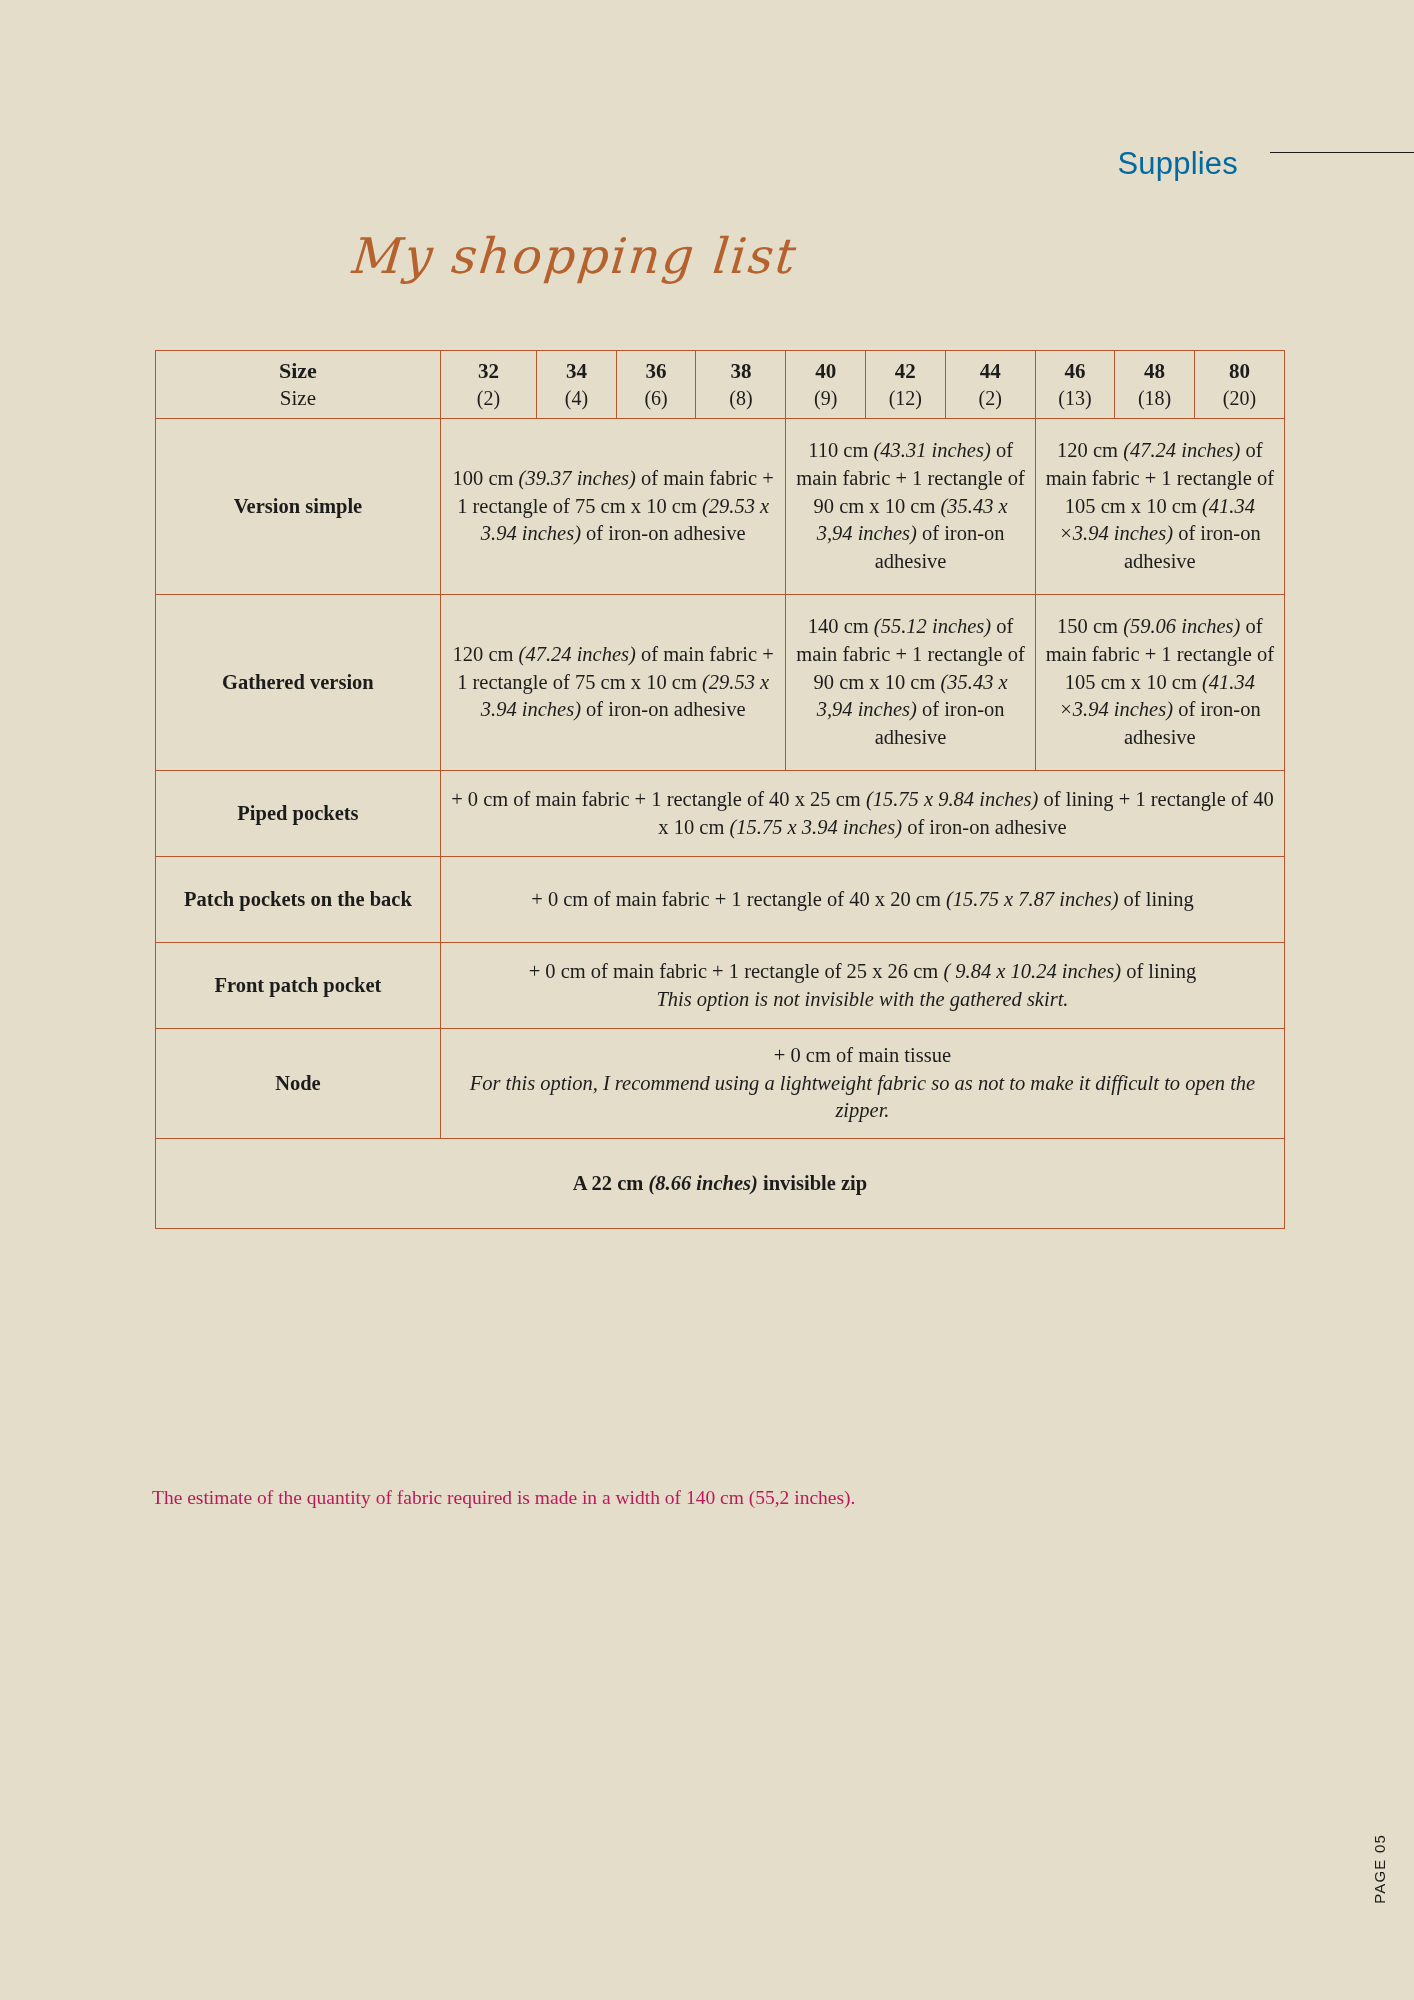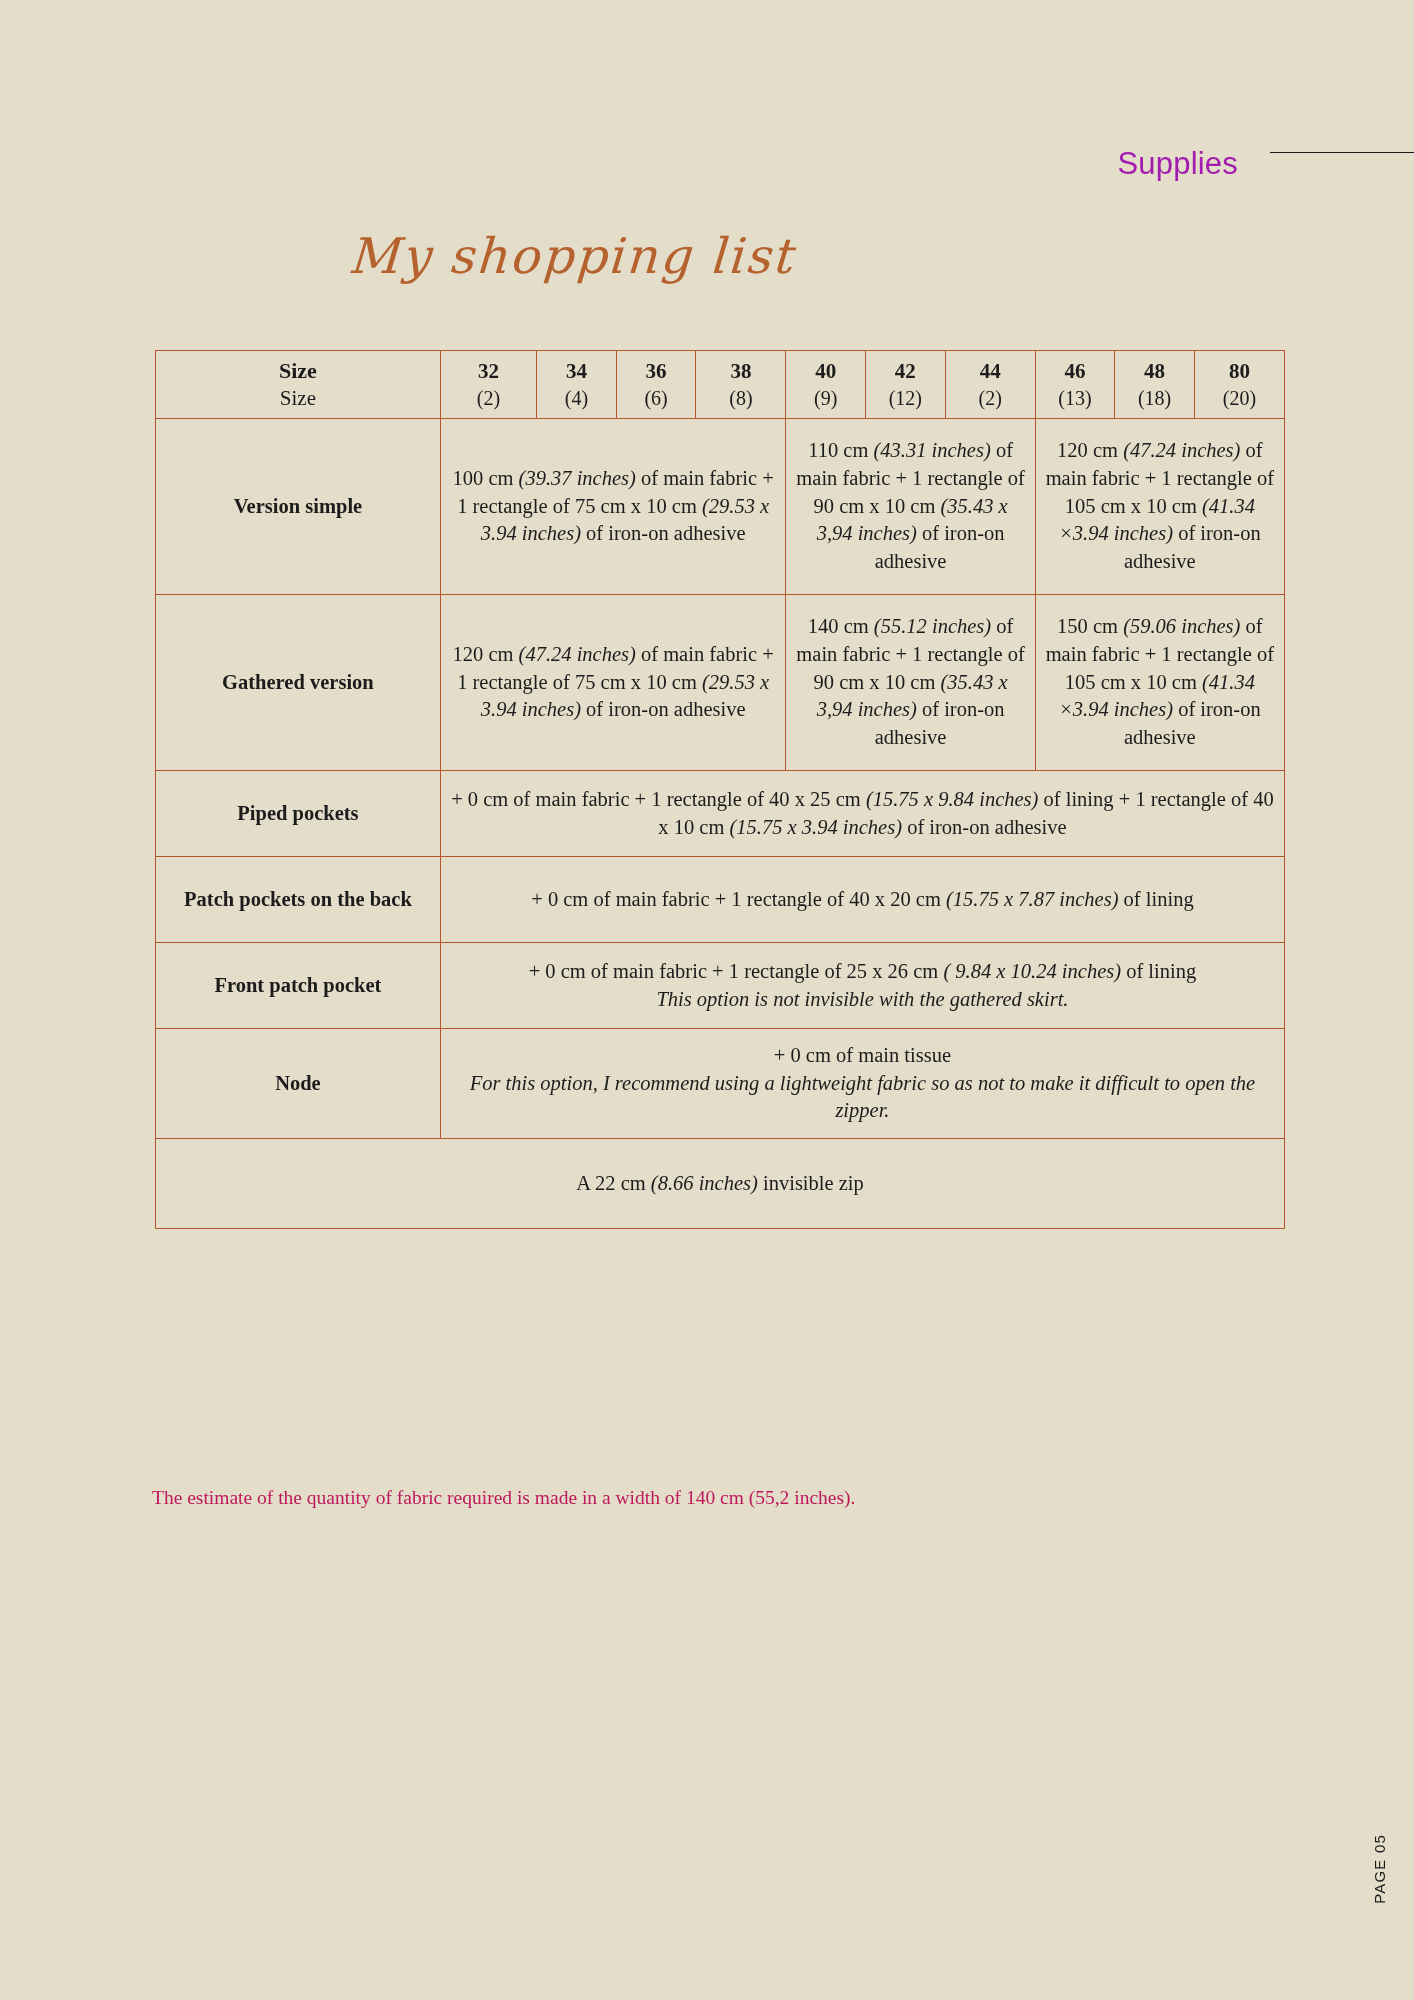--- a/index.html
+++ b/index.html
@@ -24,21 +24,21 @@
     left: 0;
     height: 40px;
     display: flex;
     align-items: center;
     justify-content: flex-end;
   }
   .page-header .title {
     font-family: "Liberation Sans", sans-serif;
     font-size: 31px;
     font-weight: 400;
-    color: #a21caf;
+    color: #0369a1;
     letter-spacing: 0.2px;
     line-height: 1;
     padding-bottom: 4px;
     margin-top: 27px;
   }
   .page-header .rule {
     width: 144px;
     height: 0;
     border-top: 1.6px solid #1a1a1a;
     margin-left: 32px;
@@ -128,21 +128,21 @@
     font-style: italic;
   }
   .center-note {
     font-style: italic;
     display: block;
   }
 
   .zip-row td {
     padding: 26px 10px;
     font-size: 22px;
-    font-weight: normal;
+    font-weight: bold;
     margin-top: 41px;
   }
 
   
   .footnote {
     position: absolute;
     top: 1484px;
     left: 152px;
     width: 1120px;
     font-size: 19.5px;

